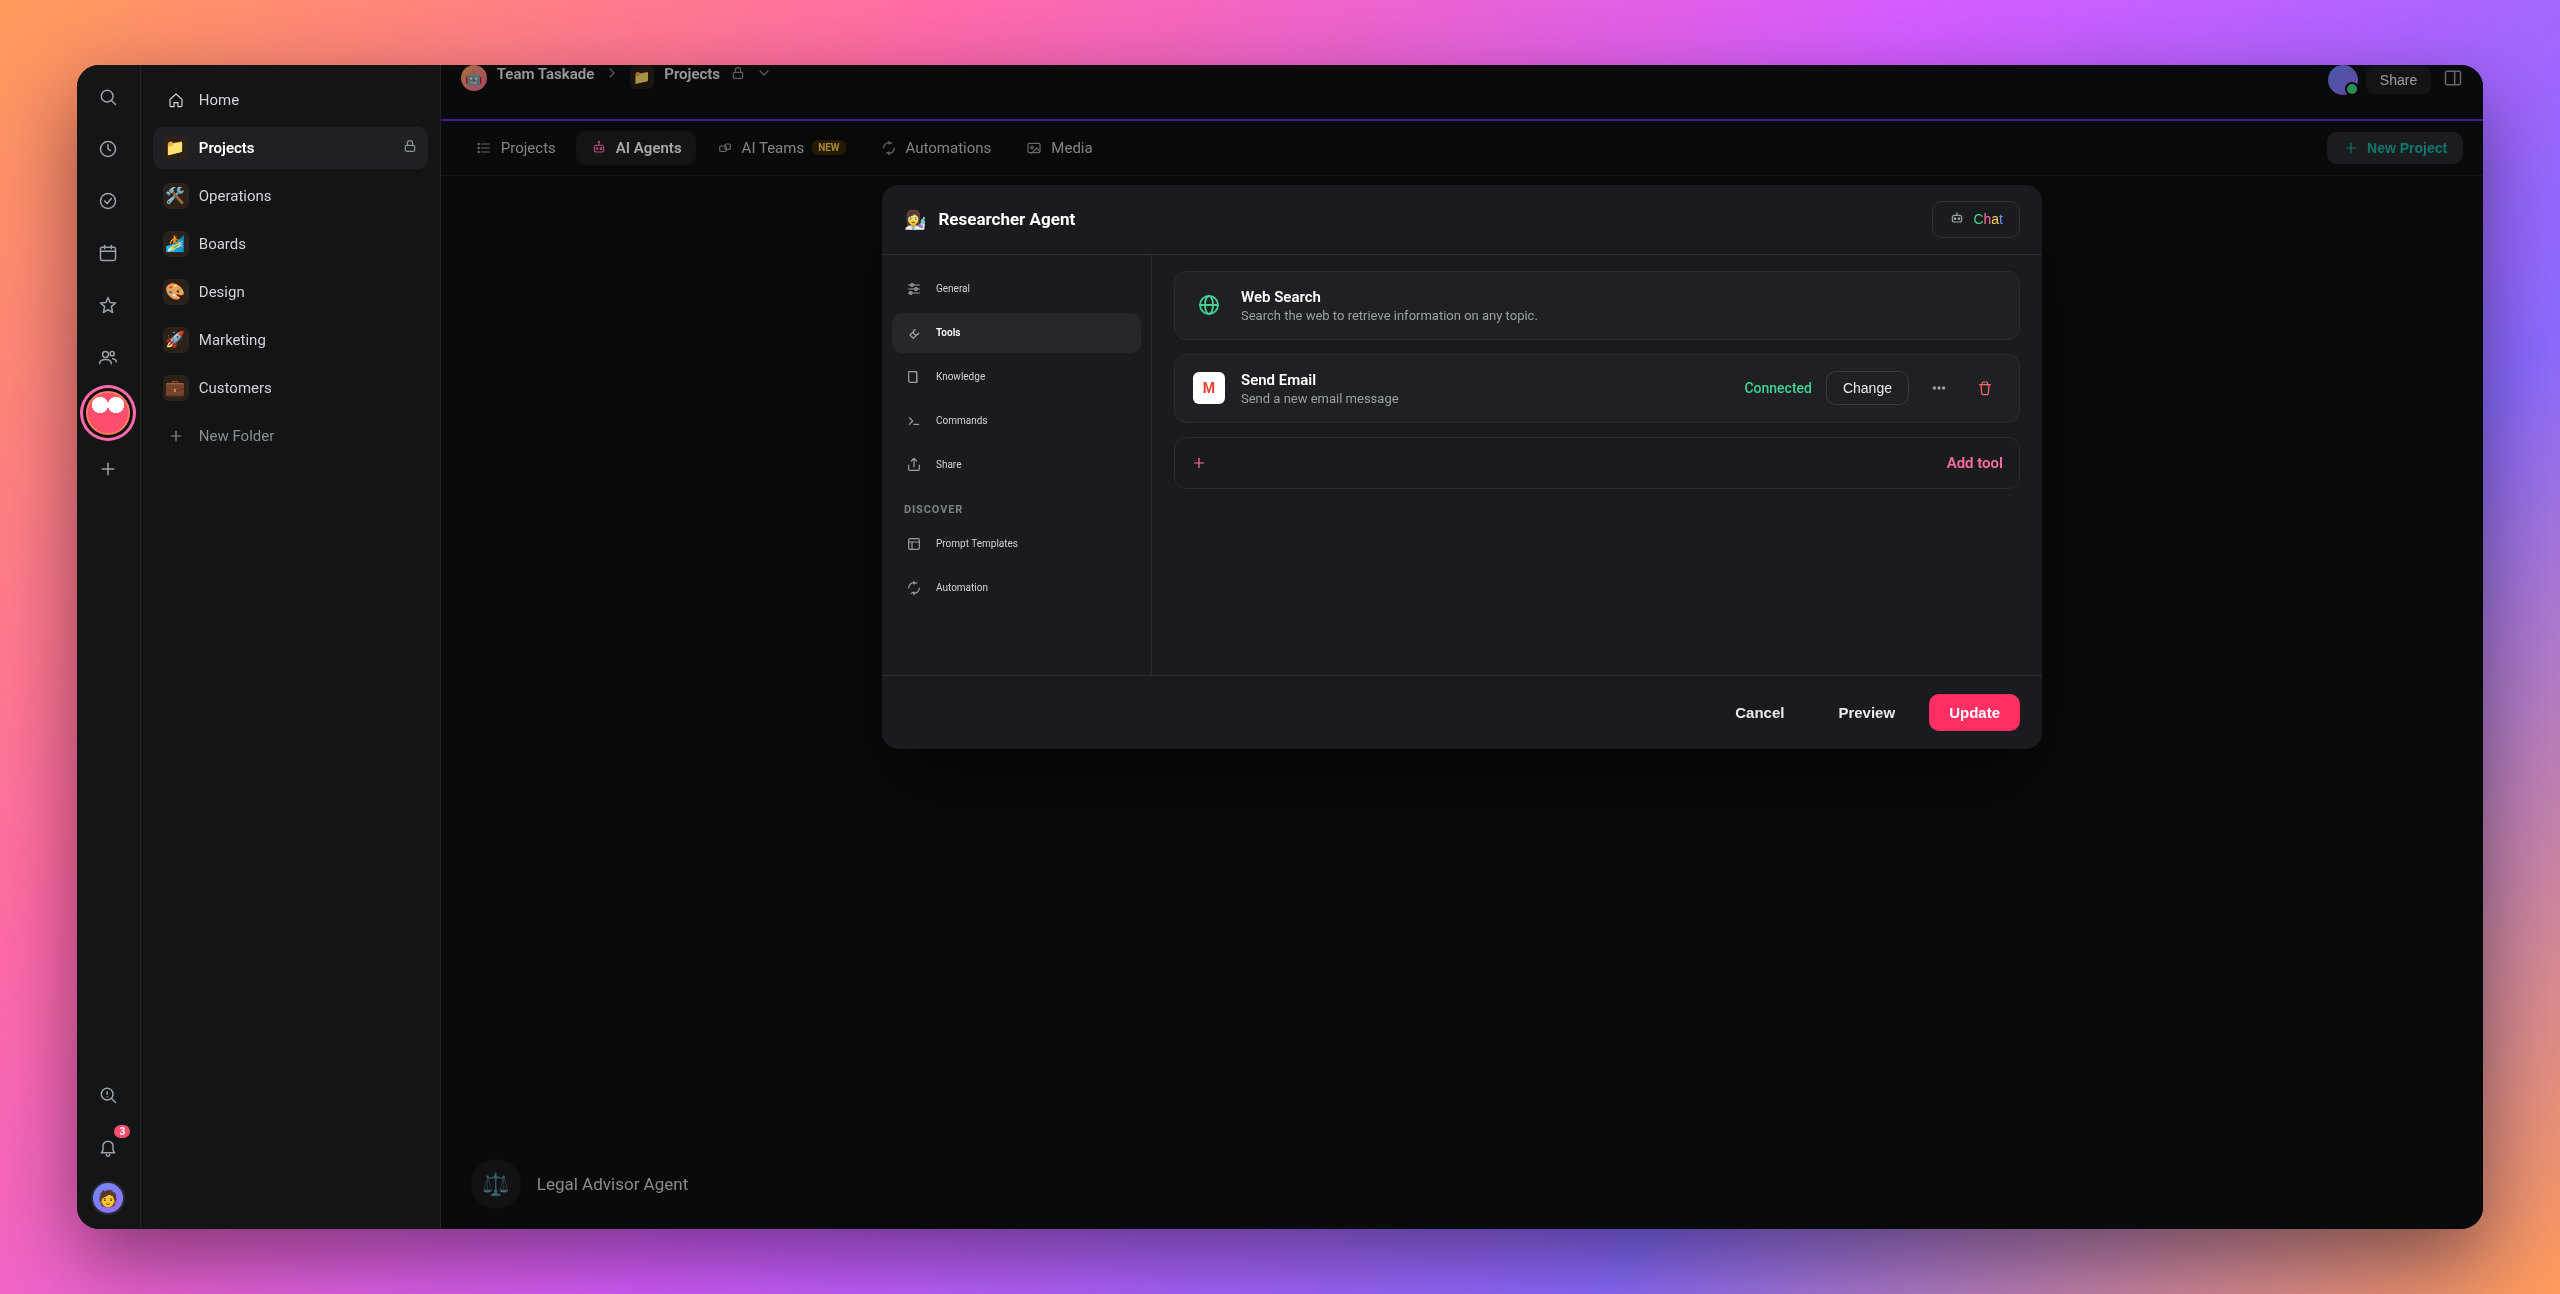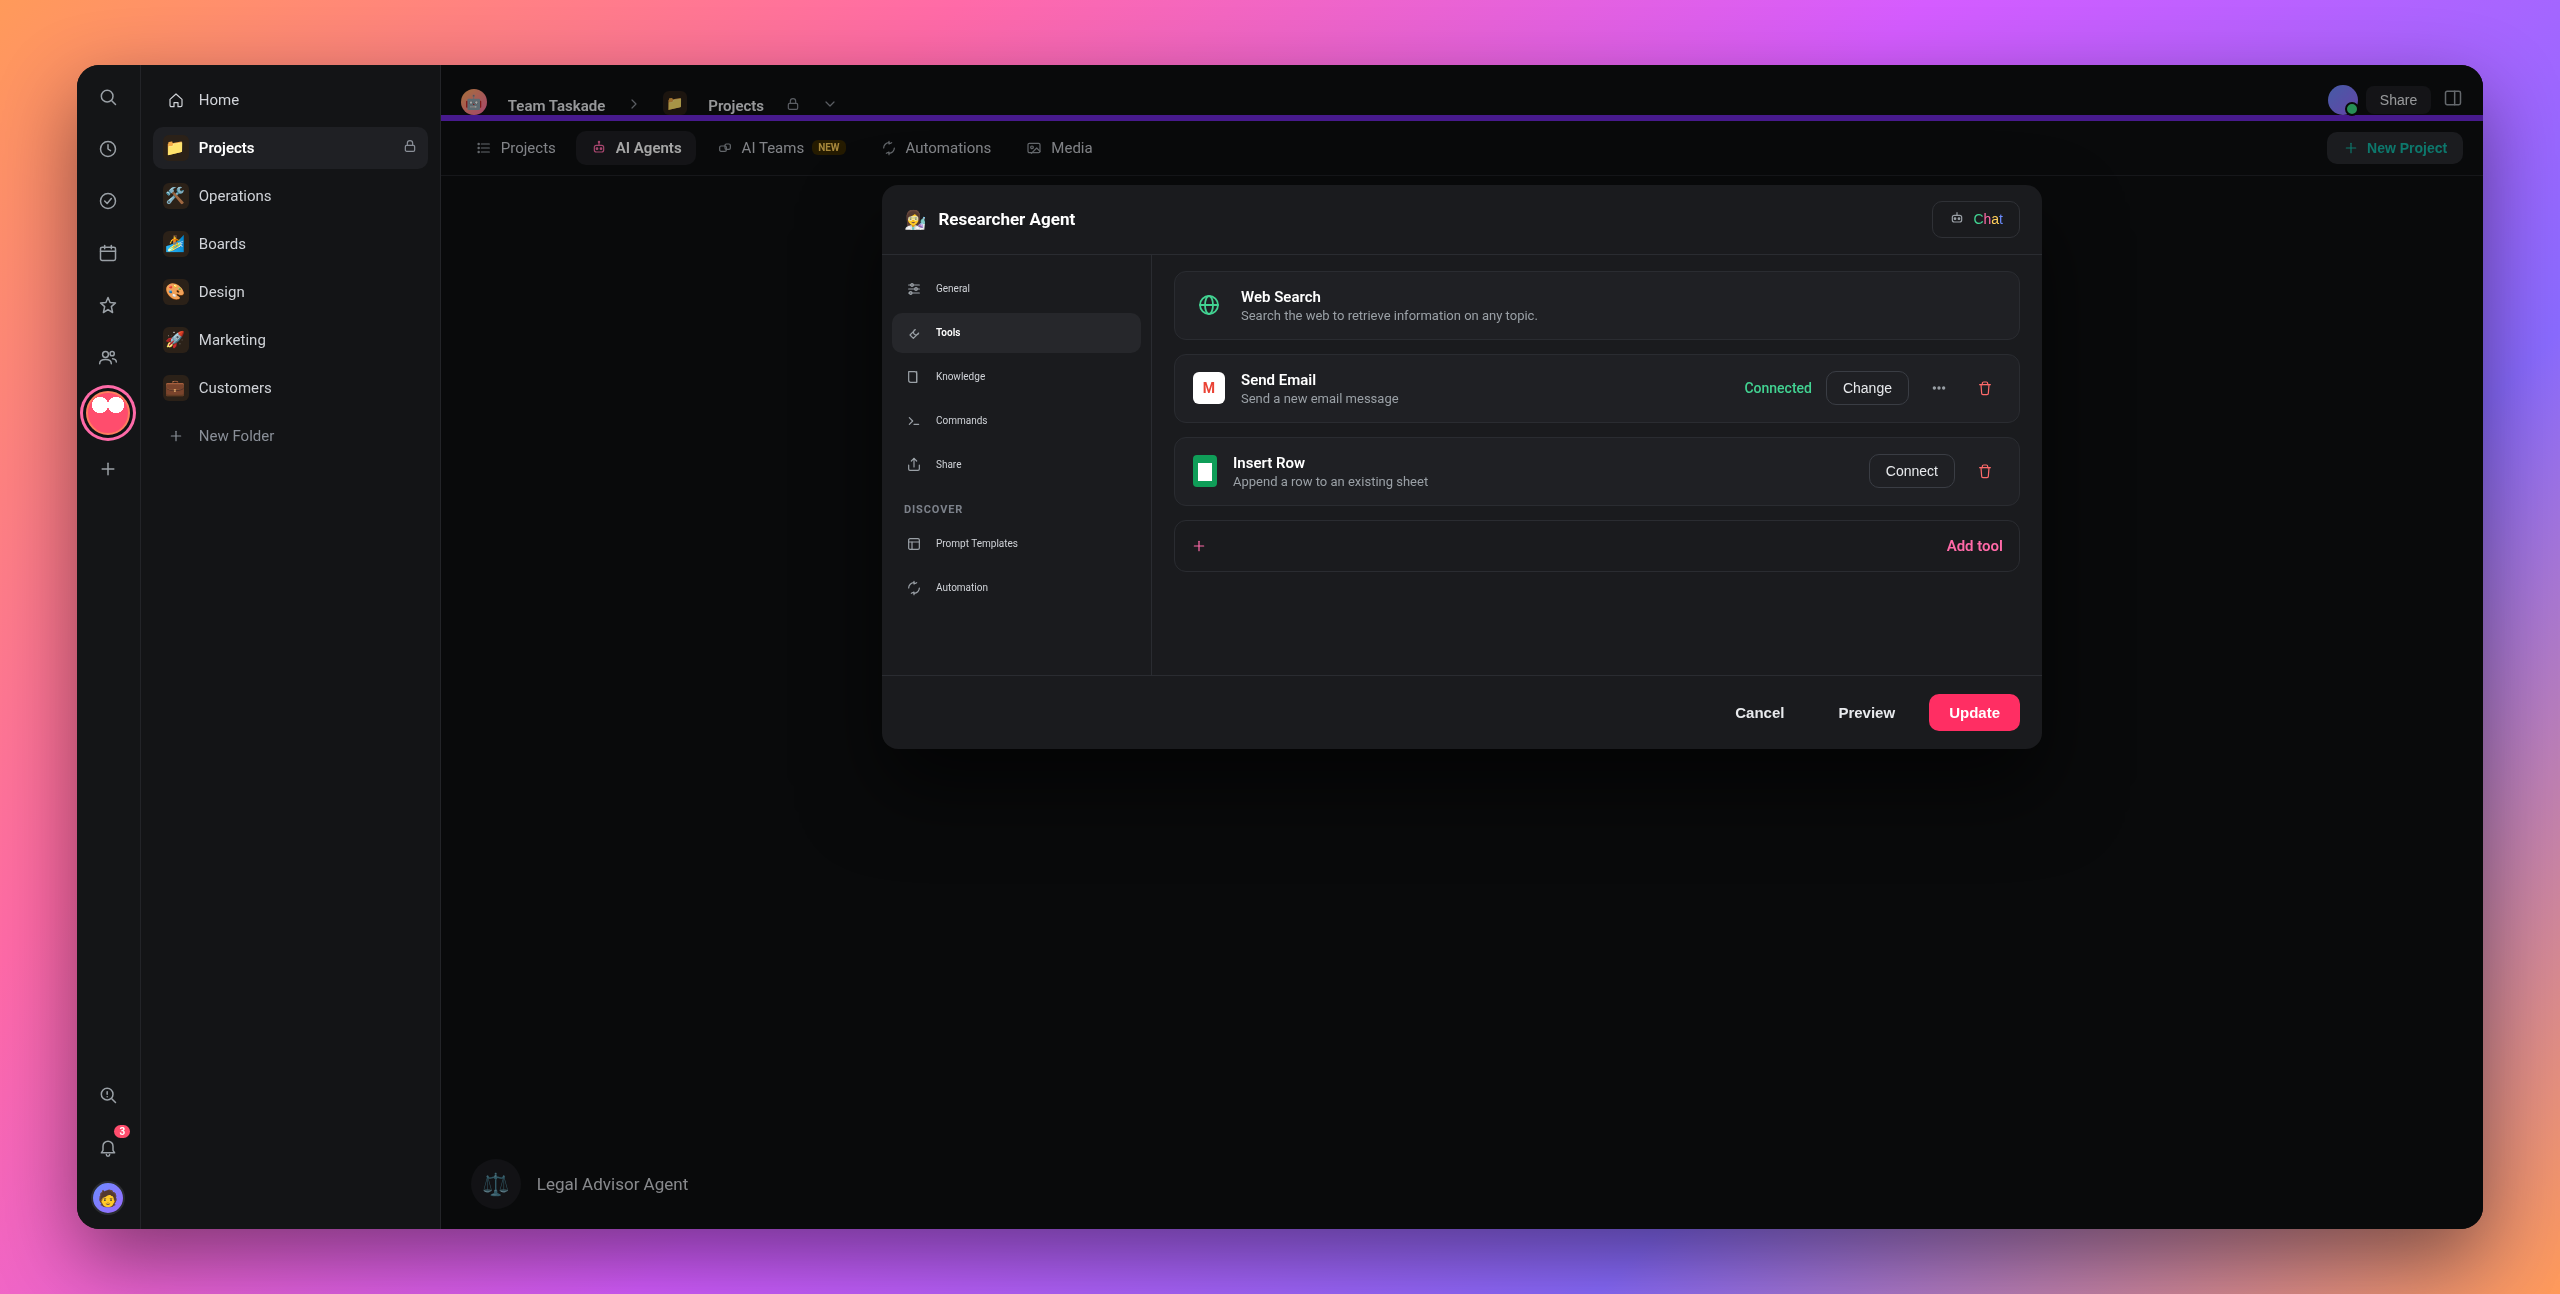--- a/index.html
+++ b/index.html
@@ -123,24 +123,24 @@
   
   .main {
     flex:1;
     background:#0f1012;
     display:flex;
     flex-direction:column;
     position:relative;
   }
   .topbar {
     height:56px;
-    display:flex; align-items:flex-end;
+    display:flex; align-items:flex-start;
     padding:0 20px;
-    gap:21px;
-    border-bottom:6px solid #6d28d9;
+    gap:10px;
+    border-bottom:2px solid #6d28d9;
   }
   .crumb-avatar{
     width:26px;height:26px;border-radius:50%;
     background:linear-gradient(135deg,#ffad5a,#ff6aa8);
     display:flex;align-items:center;justify-content:center;
     font-size:14px;
   }
   .crumb-avatar::after{content:"🤖"}
   .crumb-text{font-weight:600;color:#e8eaed;font-size:15px;}
   .chev{color:#8a8f98;}
@@ -723,37 +723,20 @@
                 <div class="icon-btn danger">
                   <svg class="i sm" viewBox="0 0 24 24">
                       <polyline points="4 7 20 7"></polyline>
                       <path d="M8 7V5a2 2 0 012-2h4a2 2 0 012 2v2"></path>
                       <path d="M6 7l1 13a2 2 0 002 2h6a2 2 0 002-2l1-13"></path>
                     </svg>
                 </div>
               </div>
             </div>
 
-            <div class="tool-card">
-              <div class="tool-icon sheets"></div>
-              <div class="tool-text">
-                <div class="tool-title">Insert Row</div>
-                <div class="tool-desc">Append a row to an existing sheet</div>
-              </div>
-              <div class="tool-right">
-                <button class="pill-btn">Connect</button>
-                <div class="icon-btn danger">
-                  <svg class="i sm" viewBox="0 0 24 24">
-                      <polyline points="4 7 20 7"></polyline>
-                      <path d="M8 7V5a2 2 0 012-2h4a2 2 0 012 2v2"></path>
-                      <path d="M6 7l1 13a2 2 0 002 2h6a2 2 0 002-2l1-13"></path>
-                    </svg>
-                </div>
-              </div>
-            </div>
 
             <div class="add-tool">
               <svg class="i sm" viewBox="0 0 24 24">
                   <line x1="12" y1="5" x2="12" y2="19"></line>
                   <line x1="5" y1="12" x2="19" y2="12"></line>
                 </svg>
               <span>Add tool</span>
             </div>
 
           </div>

